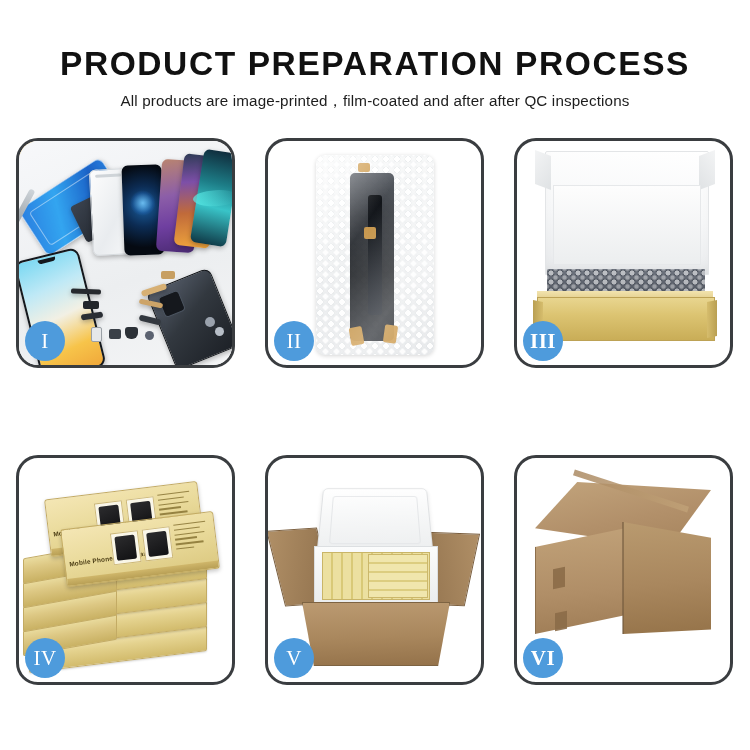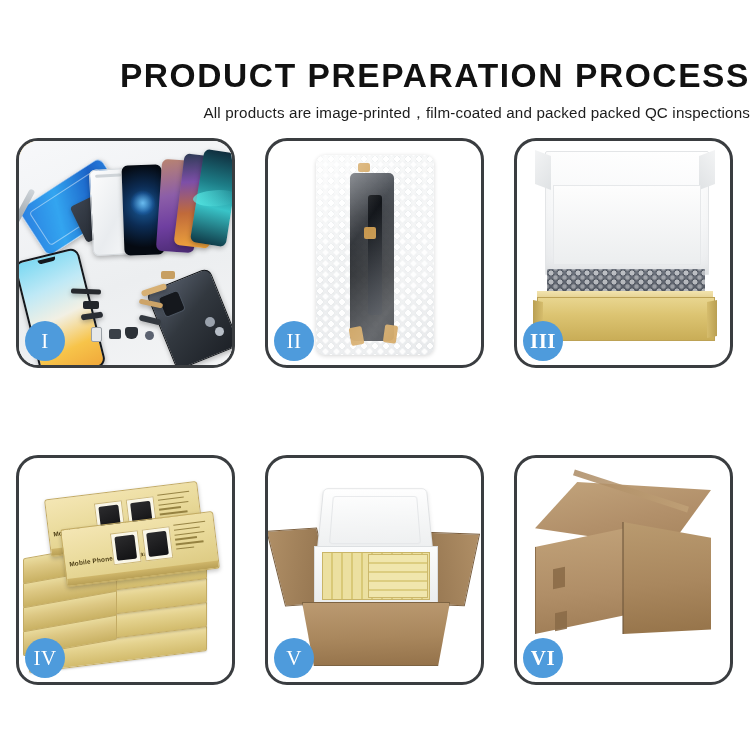--- a/index.html
+++ b/index.html
@@ -6,21 +6,21 @@
   body{
     width:750px;height:750px;
     background:#ffffff;
     font-family:"Liberation Sans", sans-serif;
     overflow:hidden;
     position:relative;
   }
   #root{position:relative;width:750px;height:750px;}
 
   
-  .header{position:absolute;left:0;top:16px;width:750px;text-align:right;}
+  .header{position:absolute;left:0;top:4px;width:750px;text-align:center;}
   .title{
     font-size:33.5px;
     font-weight:700;
     letter-spacing:1.6px;
     color:#111111;
     margin-top:42px;
     line-height:1.05;
     white-space:nowrap;
     font-family:"Liberation Sans", sans-serif;
   }
@@ -387,21 +387,21 @@
   .cs .vedge{position:absolute;left:95px;top:40px;width:2px;height:112px;
     background:rgba(110,86,58,.55);}
 </style>
 </head>
 <body>
 
 <div id="root">
 
   <div class="header">
     <div class="title">PRODUCT PREPARATION PROCESS</div>
-    <div class="subtitle">All products are image-printed，film-coated and packed packed QC inspections</div>
+    <div class="subtitle">All products are image-printed，film-coated and after after QC inspections</div>
   </div>
 
   <div class="grid">
 
     <div class="panel p-c0 p-r0">
       <div class="stage">
         <div class="p1bg"></div>
         <div class="ph adh"></div>
         <div class="ph mod1"></div>
         <div class="ph glass"></div>

